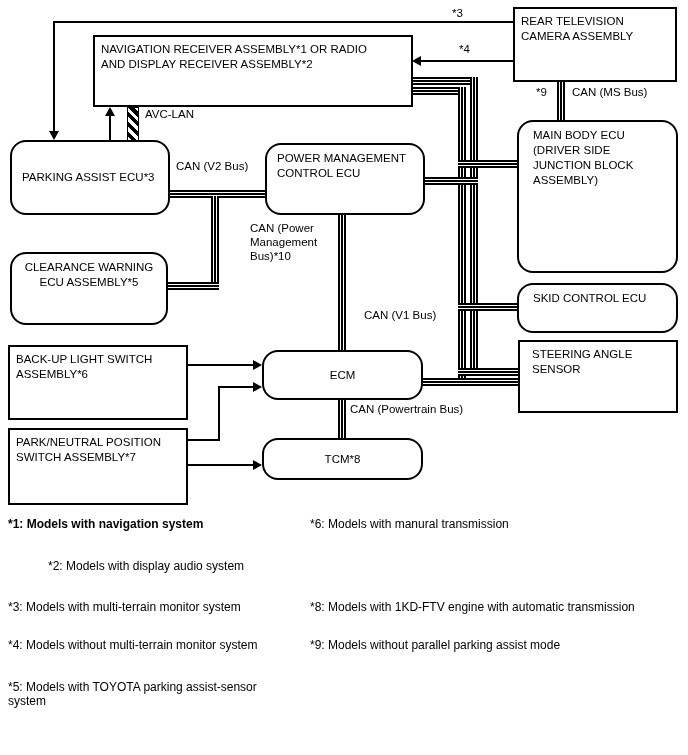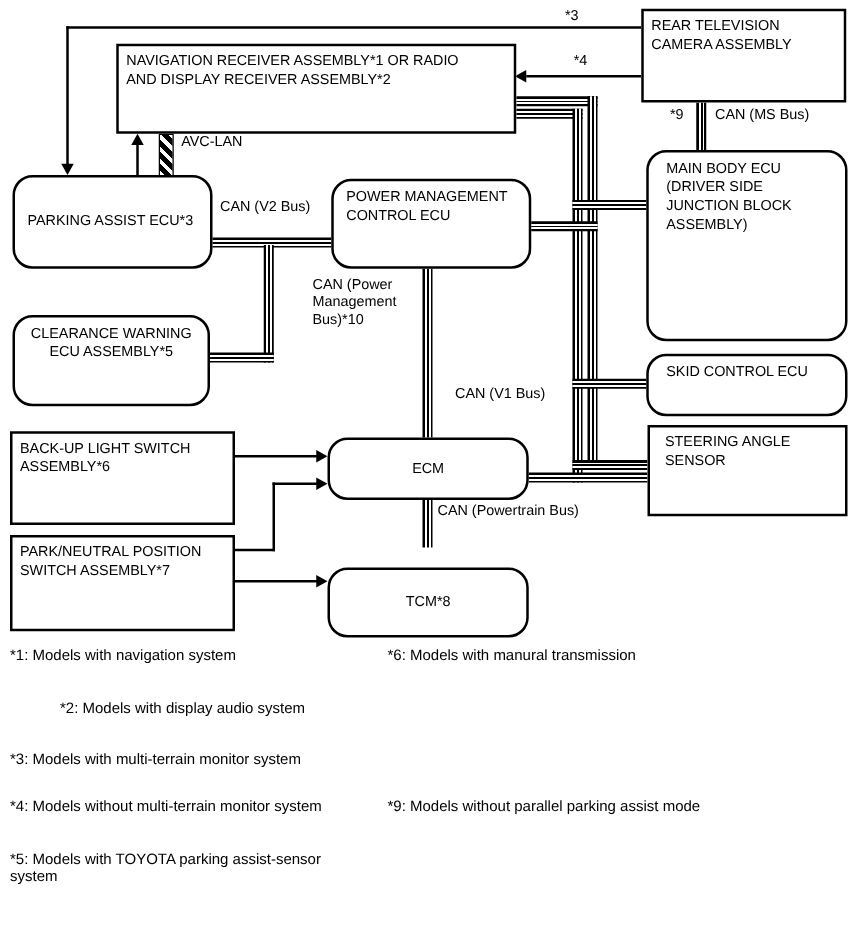--- a/index.html
+++ b/index.html
@@ -103,37 +103,38 @@
 SENSOR</span></div>
 
   <div class="node sq" style="left:8px;top:345px;width:180px;height:75px;"><span>BACK-UP LIGHT SWITCH
 ASSEMBLY*6</span></div>
 
   <div class="node sq" style="left:8px;top:428px;width:180px;height:77px;"><span>PARK/NEUTRAL POSITION
 SWITCH ASSEMBLY*7</span></div>
 
   <div class="node rd ctr" style="left:262px;top:350px;width:161px;height:50px;"><span>ECM</span></div>
 
-  <div class="node rd ctr" style="left:262px;top:454px;width:161px;height:56px;"><span>TCM*8</span></div>
+  <div class="node rd ctr" style="left:262px;top:438px;width:161px;height:42px;"><span>TCM*8</span></div>
 
   <div class="lbl" style="left:145px;top:107px;">AVC-LAN</div>
   <div class="lbl" style="left:452px;top:6px;">*3</div>
   <div class="lbl" style="left:459px;top:42px;">*4</div>
   <div class="lbl" style="left:536px;top:85px;">*9</div>
   <div class="lbl" style="left:572px;top:85px;">CAN (MS Bus)</div>
   <div class="lbl" style="left:176px;top:159px;">CAN (V2 Bus)</div>
   <div class="lbl" style="left:250px;top:221px;">CAN (Power
 Management
 Bus)*10</div>
   <div class="lbl" style="left:364px;top:308px;">CAN (V1 Bus)</div>
   <div class="lbl" style="left:350px;top:402px;">CAN (Powertrain Bus)</div>
 
-  <div class="fn" style="left:8px;top:517px;width:295px;">*1: Models with navigation system</div>
+  <div class="fn" style="left:8px;top:517px;width:295px;font-weight:bold;">*1: Models with navigation system</div>
   <div class="fn" style="left:8px;top:559px;width:295px;margin-left:40px;">*2: Models with display audio system</div>
   <div class="fn" style="left:8px;top:600px;width:295px;">*3: Models with multi-terrain monitor system</div>
   <div class="fn" style="left:8px;top:638px;width:295px;">*4: Models without multi-terrain monitor system</div>
   <div class="fn" style="left:8px;top:680px;width:295px;">*5: Models with TOYOTA parking assist-sensor
 system</div>
 
   <div class="fn" style="left:310px;top:517px;width:375px;">*6: Models with manural transmission</div>
+  <div class="fn" style="left:310px;top:600px;width:375px;">*8: Models with 1KD-FTV engine with automatic transmission</div>
   <div class="fn" style="left:310px;top:638px;width:375px;">*9: Models without parallel parking assist mode</div>
 
 </div>
 
 </body></html>

